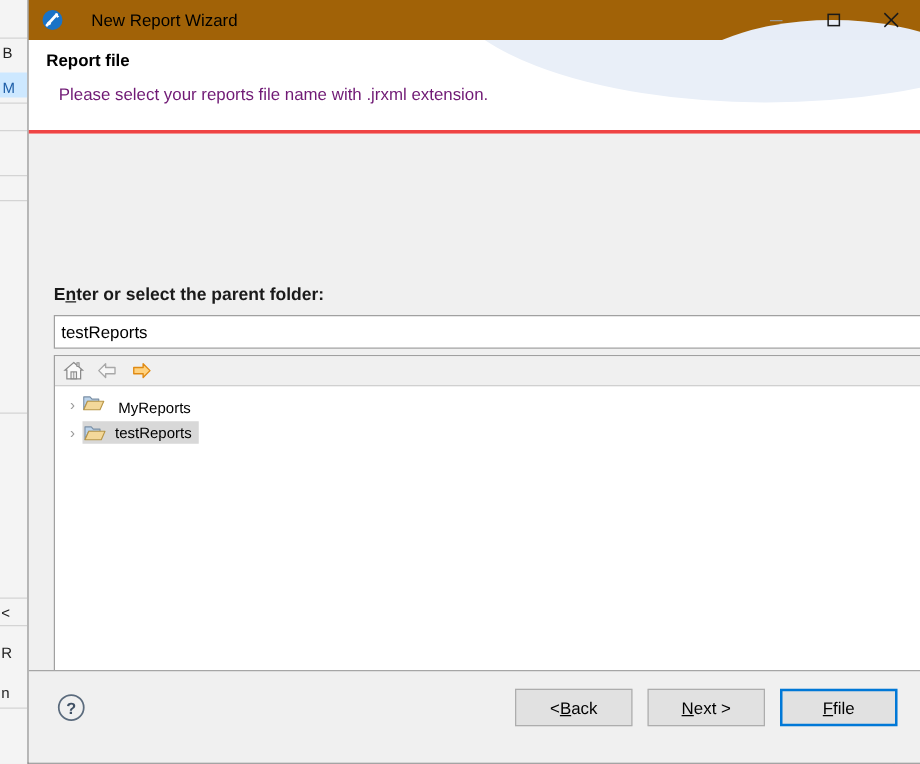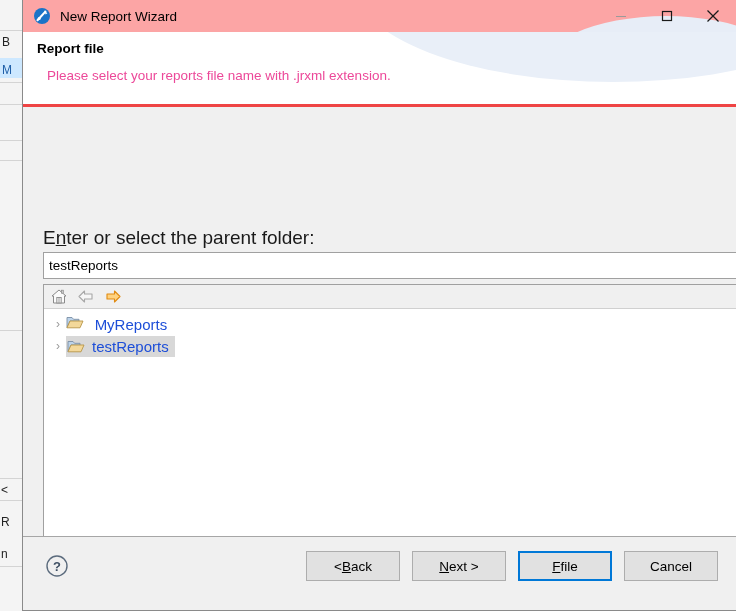--- a/index.html
+++ b/index.html
@@ -71,24 +71,25 @@
     box-sizing: border-box;
     display: flex;
     flex-direction: column;
   }
 
   
   #titlebar {
     position: relative;
     height: 32px;
     flex: 0 0 32px;
-    background: #fca5a5;
+    background: #a16207;
     display: flex;
     align-items: center;
     overflow: hidden;
+    gap: 13px;
   }
   #titlebar .sheen {
     position: absolute;
     right: -60px;
     top: 16px;
     width: 260px;
     height: 120px;
     border-radius: 50%;
     background: #e7edf7;
     pointer-events: none;
@@ -141,33 +142,34 @@
     position: absolute;
     left: 14px; top: 9px;
     font-weight: bold;
     font-size: 13.5px;
     color: #000;
   }
   #header-desc {
     position: absolute;
     left: 24px; top: 36px;
     font-size: 13.5px;
-    color: #ec4899;
+    color: #701a75;
   }
 
   
   #content {
     flex: 1 1 auto;
     position: relative;
     background: #f0f0f0;
   }
   #lbl-parent {
     position: absolute;
     left: 20px; top: 120px;
-    font-size: 19px;
+    font-size: 14px;
+    font-weight: bold;
   }
   #parent-input {
     position: absolute;
     left: 20px; top: 145px;
     width: 696px; height: 27px;
     box-sizing: border-box;
     border: 1px solid #a0a0a0;
     background: #ffffff;
     font-family: "Liberation Sans", sans-serif;
     font-size: 13.5px;
@@ -203,22 +205,22 @@
   }
   .tree-chevron {
     width: 16px;
     text-align: center;
     color: #9a9a9a;
     font-size: 12px;
     flex: 0 0 16px;
   }
   .tree-folder { width: 18px; height: 15px; flex: 0 0 18px; margin-right: 4px; }
   .tree-label {
-    font-size: 15px;
-    color: #1d4ed8;
+    font-size: 12px;
+    color: #000000;
     padding: 1px 3px;
   }
   .tree-row.selected .tree-label,
   .tree-row.selected .tree-hl {
     background: #d8d8d8;
   }
   .tree-row.selected .sel-wrap {
     background: #d8d8d8;
     display: flex;
     align-items: center;
@@ -456,16 +458,15 @@
       <div class="dlg-btn">
           <span class="mn">N</span>
           <span>ext &gt;</span>
         </div>
 
       <div class="dlg-btn default">
           <span class="mn">F</span>
           <span>file</span>
         </div>
 
-      <div class="dlg-btn">Cancel</div>
     </div>
   </div>
 </div>
 
 </body></html>

